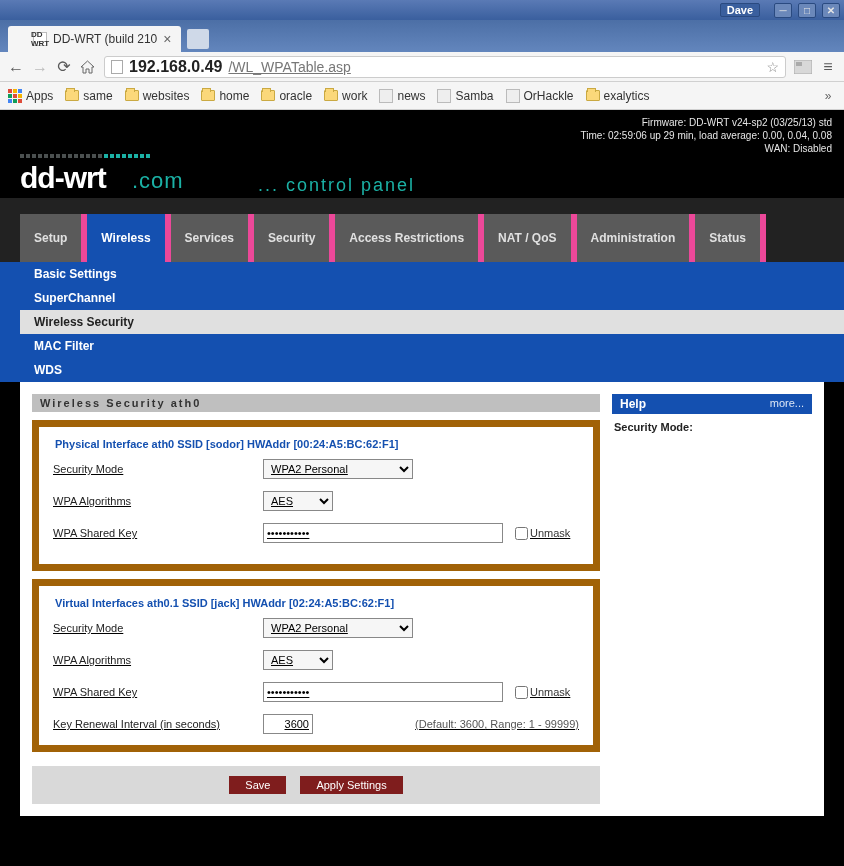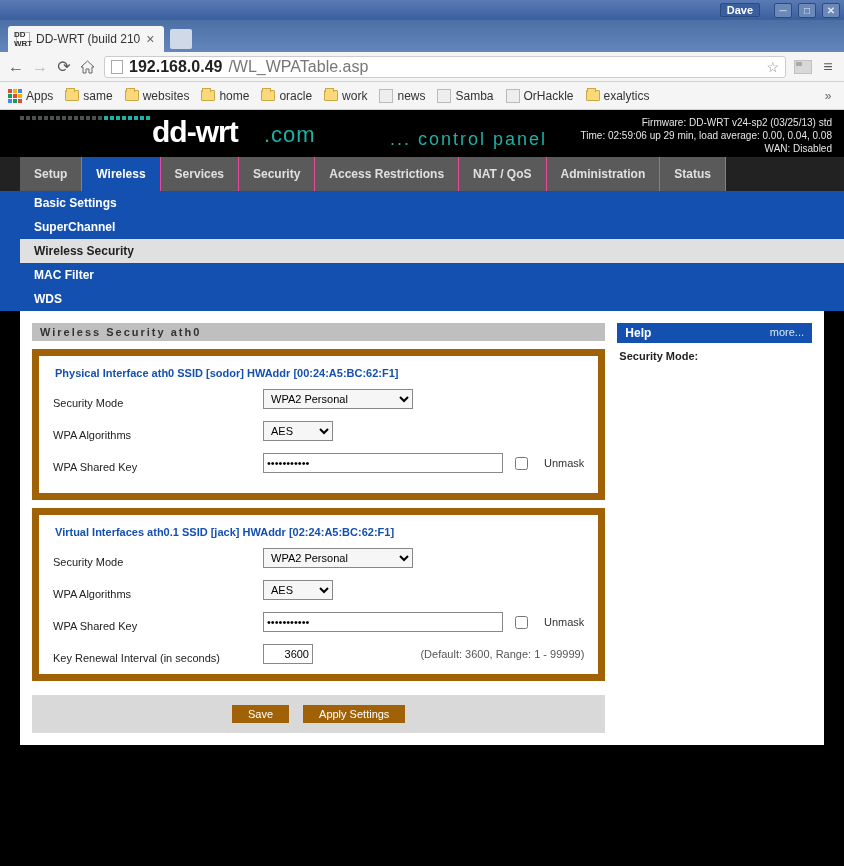--- a/index.html
+++ b/index.html
@@ -44,21 +44,21 @@
     padding: 0 10px 0 8px;
     border-top-left-radius: 3px;
     border-top-right-radius: 3px;
     gap: 6px;
     font-size: 12px; color: #333;
     max-width: 190px;
   }
   .browser-tab .favicon {
     width: 14px; height: 14px; background: #ffffff;
     display: inline-flex; align-items: center; justify-content: center;
-    font-size: 8px; font-weight: bold; border: 1px solid #bbb;
+    font-size: 8px; font-weight: bold; border: 1px solid #bbb; margin-left: 17px;
   }
   .browser-tab .tab-close { color: #666; font-size: 14px;}
   .tabstrip .newtab {
     width: 22px; height: 20px; background: #cfd9e8;
     border-radius: 2px; margin: 0 0 3px 6px;
   }
   .toolbar {
     height: 30px;
     background: #f5f5f5;
     border-bottom: 1px solid #d0d0d0;
@@ -67,21 +67,21 @@
   }
   .toolbar .navbtn { color: #5a5a5a; width: 16px; text-align:center; font-size: 16px;}
   .toolbar .navbtn.disabled { color: #bbb; }
   .urlbar {
     flex: 1; height: 22px; border: 1px solid #ccc; border-radius: 3px;
     background: #fff; display: flex; align-items: center;
     padding: 0 6px; gap: 6px;
   }
   .urlbar .doc-icon { width: 12px; height: 14px; border: 1px solid #aaa; background: #fff; }
   .urlbar .host { font-weight: bold; font-size: 16px; color: #222; }
-  .urlbar .path { font-size: 16px; color: #777; }
+  .urlbar .path { font-size: 14px; color: #777; text-decoration: underline; }
   .urlbar .star { color: #888; font-size: 14px;}
   .toolbar .extbtn { width: 18px; height: 14px; }
   .toolbar svg { display: block; }
   .bookbar {
     height: 28px; background: #f5f5f5;
     display: flex; align-items: center;
     padding: 0 8px; gap: 12px;
     border-bottom: 1px solid #d0d0d0;
     font-size: 12px; color: #333;
   }
@@ -103,42 +103,43 @@
 
   
   .page {
     background: #000; color: #fff;
   }
   .page-header {
     display: flex; justify-content: space-between;
     align-items: flex-start;
     padding: 6px 12px 2px 20px;
   }
-  .logo { display: flex; flex-direction: row; gap: 2px; }
+  .logo { display: flex; flex-direction: column; gap: 2px; margin-top: 38px; }
   .logo .dots { display: flex; gap: 2px; margin-bottom: 2px;}
   .logo .dots span { width:4px; height:4px; background:#4b5050;}
   .logo .dots span.on { background: #1bb1a5; }
   .logo svg { display:block; }
   .logo-row { display:flex; align-items:flex-end; gap: 18px;}
   .control-panel { color: #1bb1a5; font-size: 18px; letter-spacing: 2px; font-family: Arial; }
   .status { text-align: right; font-size: 10px; color: #e6e6e6; line-height: 1.3;}
 
   
   .main-nav {
     display: flex;
     background: #222;
     padding-left: 20px;
   }
   .main-nav .nav-item {
-    padding: 10px 14px;
+    padding: 17px 14px;
     color: #e0e0e0;
     background: #5a5a5a;
     font-size: 12px;
-    border-right: 1px solid #ec4899;
-    font-weight: bold;
+    border-right: 6px solid #ec4899;
+    font-weight: bold;
+    margin-top: 16px;
   }
   .main-nav .nav-item.active {
     background: #1450b0;
     color: #fff;
   }
 
   
   .sub-nav {
     display: flex;
     background: #1450b0;
@@ -196,45 +197,46 @@
   .fieldset .legend {
     color: #1450b0;
     font-weight: bold;
     font-size: 11px;
     margin: -18px 0 8px 0;
     background: #fff;
     display: inline-block;
     padding: 0 2px;
   }
   .field-row {
-    display: flex; align-items: flex-end;
+    display: flex; align-items: center;
     margin-bottom: 10px;
     height: 22px;
+    text-decoration: underline;
   }
   .field-row .label { width: 210px; font-size: 11px; color: #222;}
   .field-row .control { display: flex; align-items: center; gap: 12px;}
   select, input[type="text"], input[type="password"] {
     font-size: 11px; padding: 1px 3px;
     border: 1px solid #888; background: #f6f6f6;
     height: 20px;
   }
   select.sel-wide { width: 150px; }
   select.sel-narrow { width: 70px; }
   input.key-input { width: 240px; background: #fff;}
   input.num-input { width: 50px; text-align: right; background:#fff;}
-  .unmask { display: flex; align-items: center; gap: 16px; font-size: 11px; color: #333;}
+  .unmask { display: flex; align-items: center; gap: 2px; font-size: 11px; color: #333;}
   .hint { color: #555; font-size: 11px; margin-left: auto;}
   .button-bar {
     background: #d9d9d9;
     margin-top: 14px;
     padding: 10px;
     display: flex; justify-content: center; gap: 14px;
   }
   .btn {
-    background: #a16207;
+    background: #7f1d1d;
     color: #fff; border: none;
     padding: 3px 16px; font-size: 11px;
     cursor: pointer;
   }
 </style>
 </head>
 <body>
 
 <div class="titlebar">
   <div class="user-badge">Dave</div>

